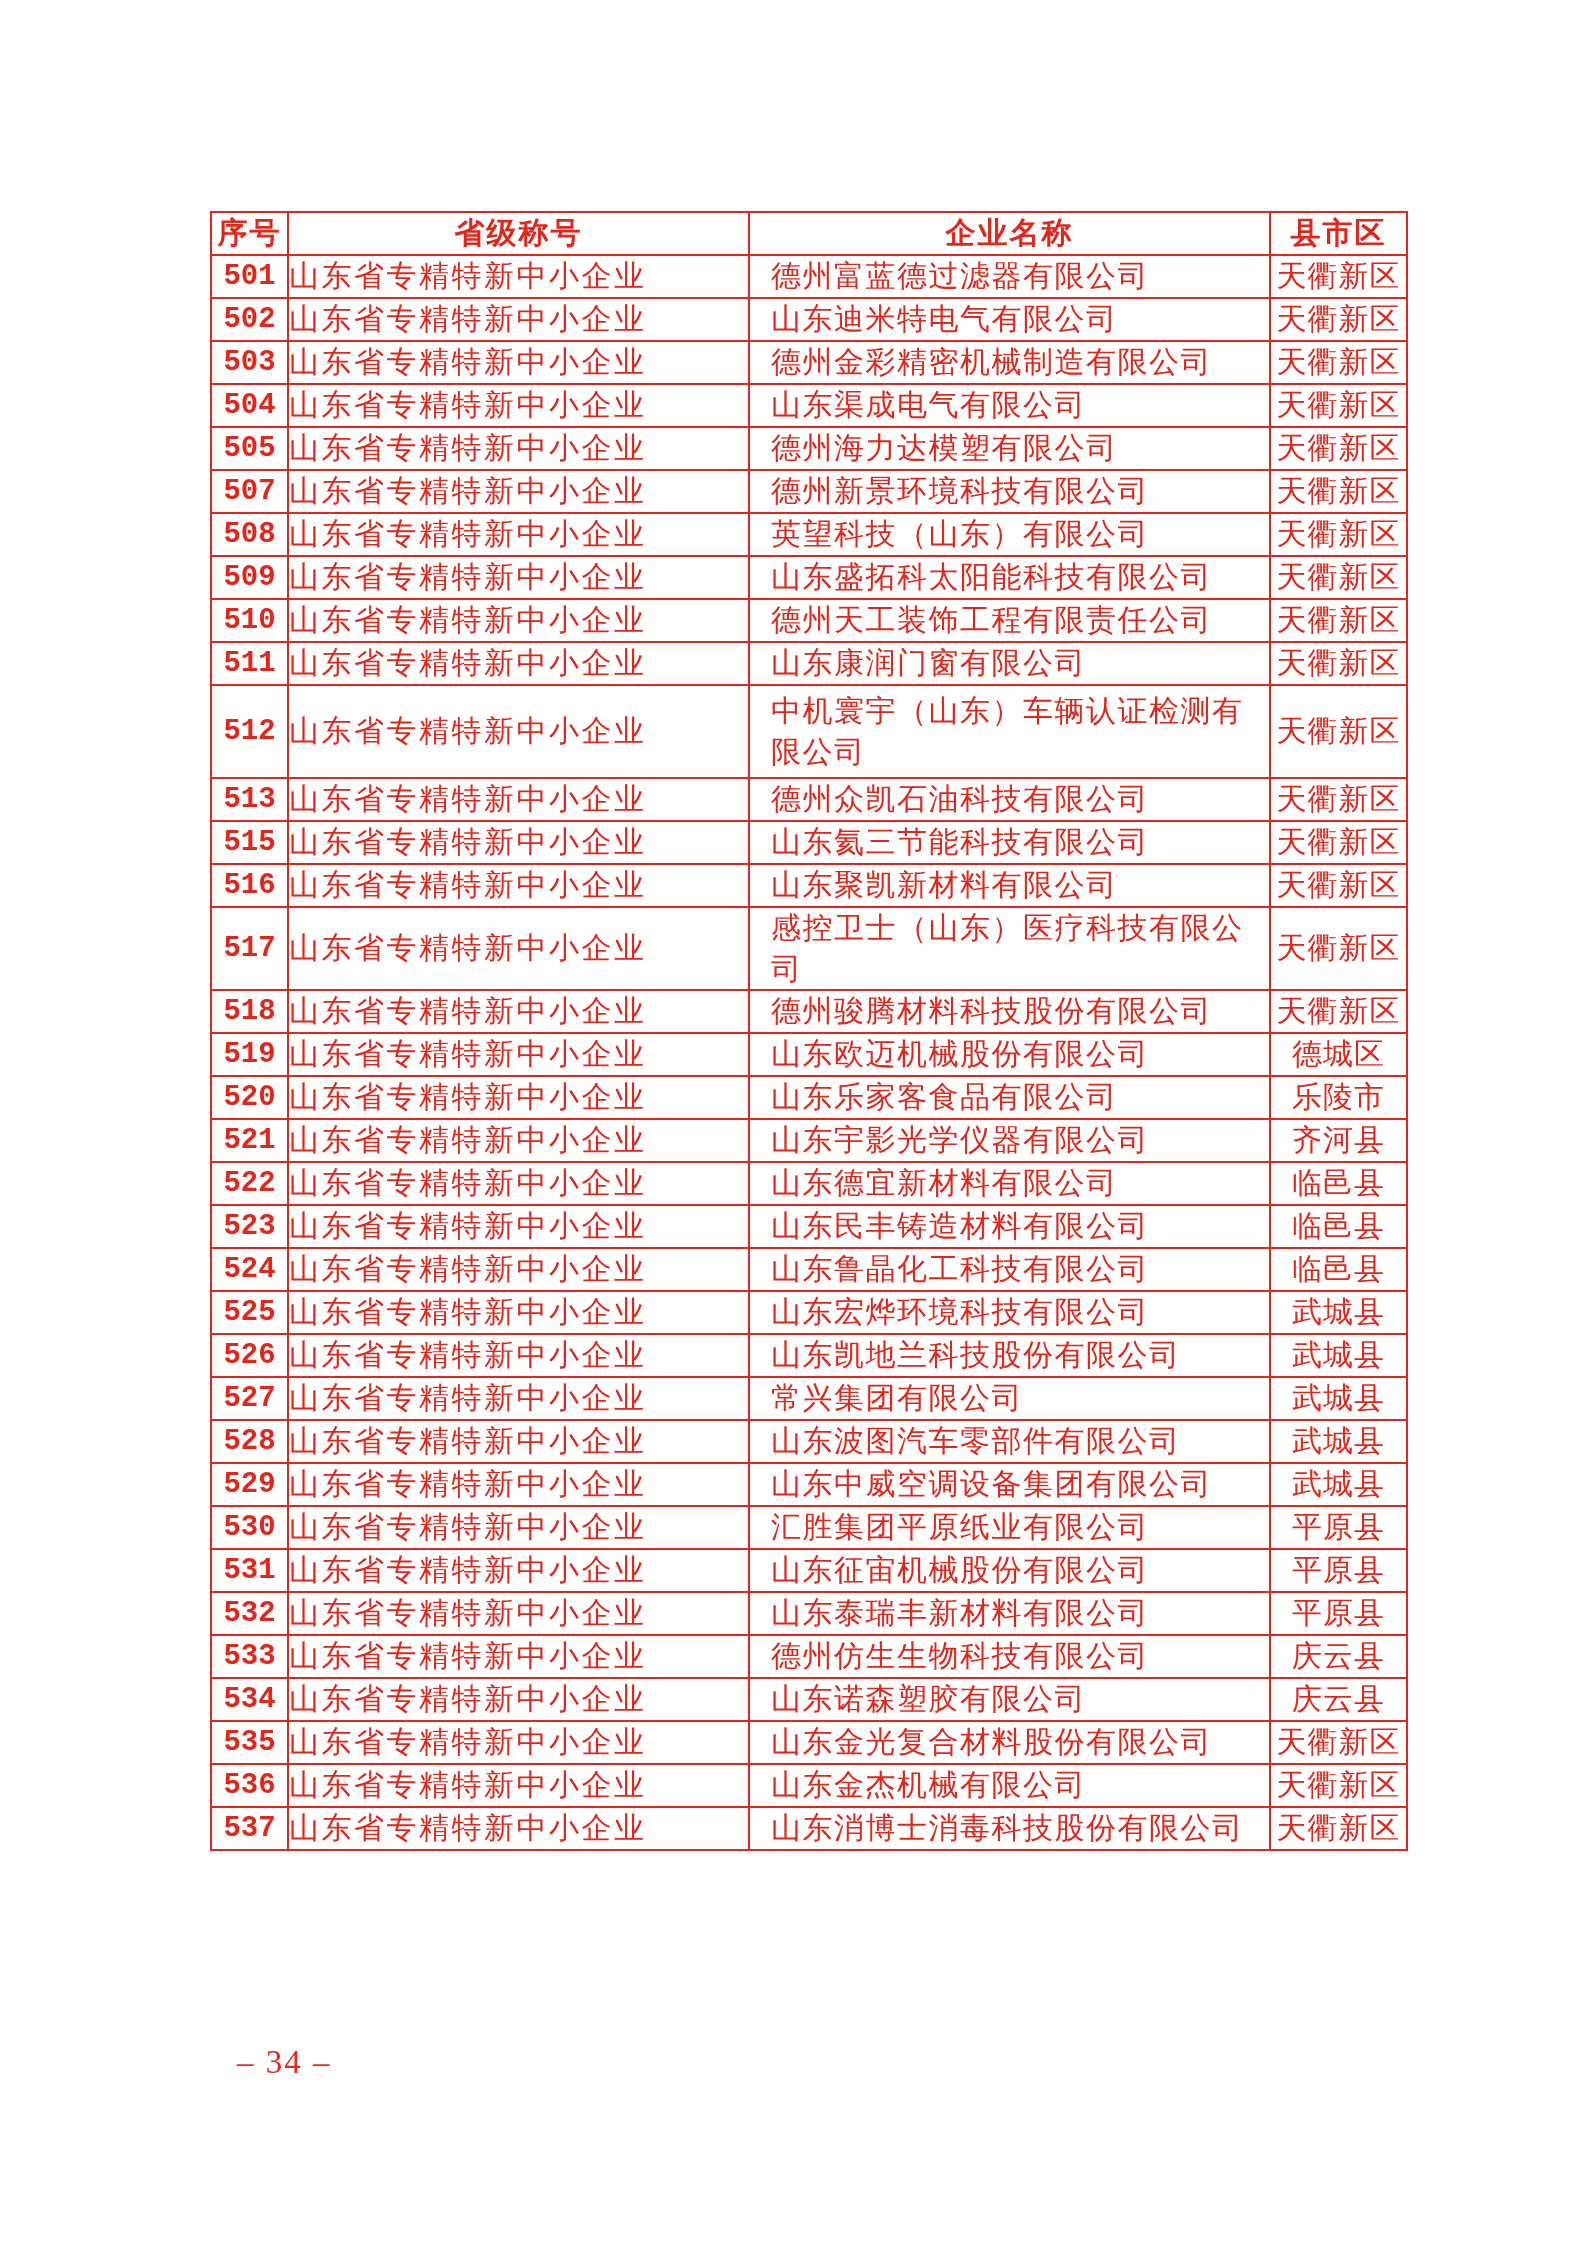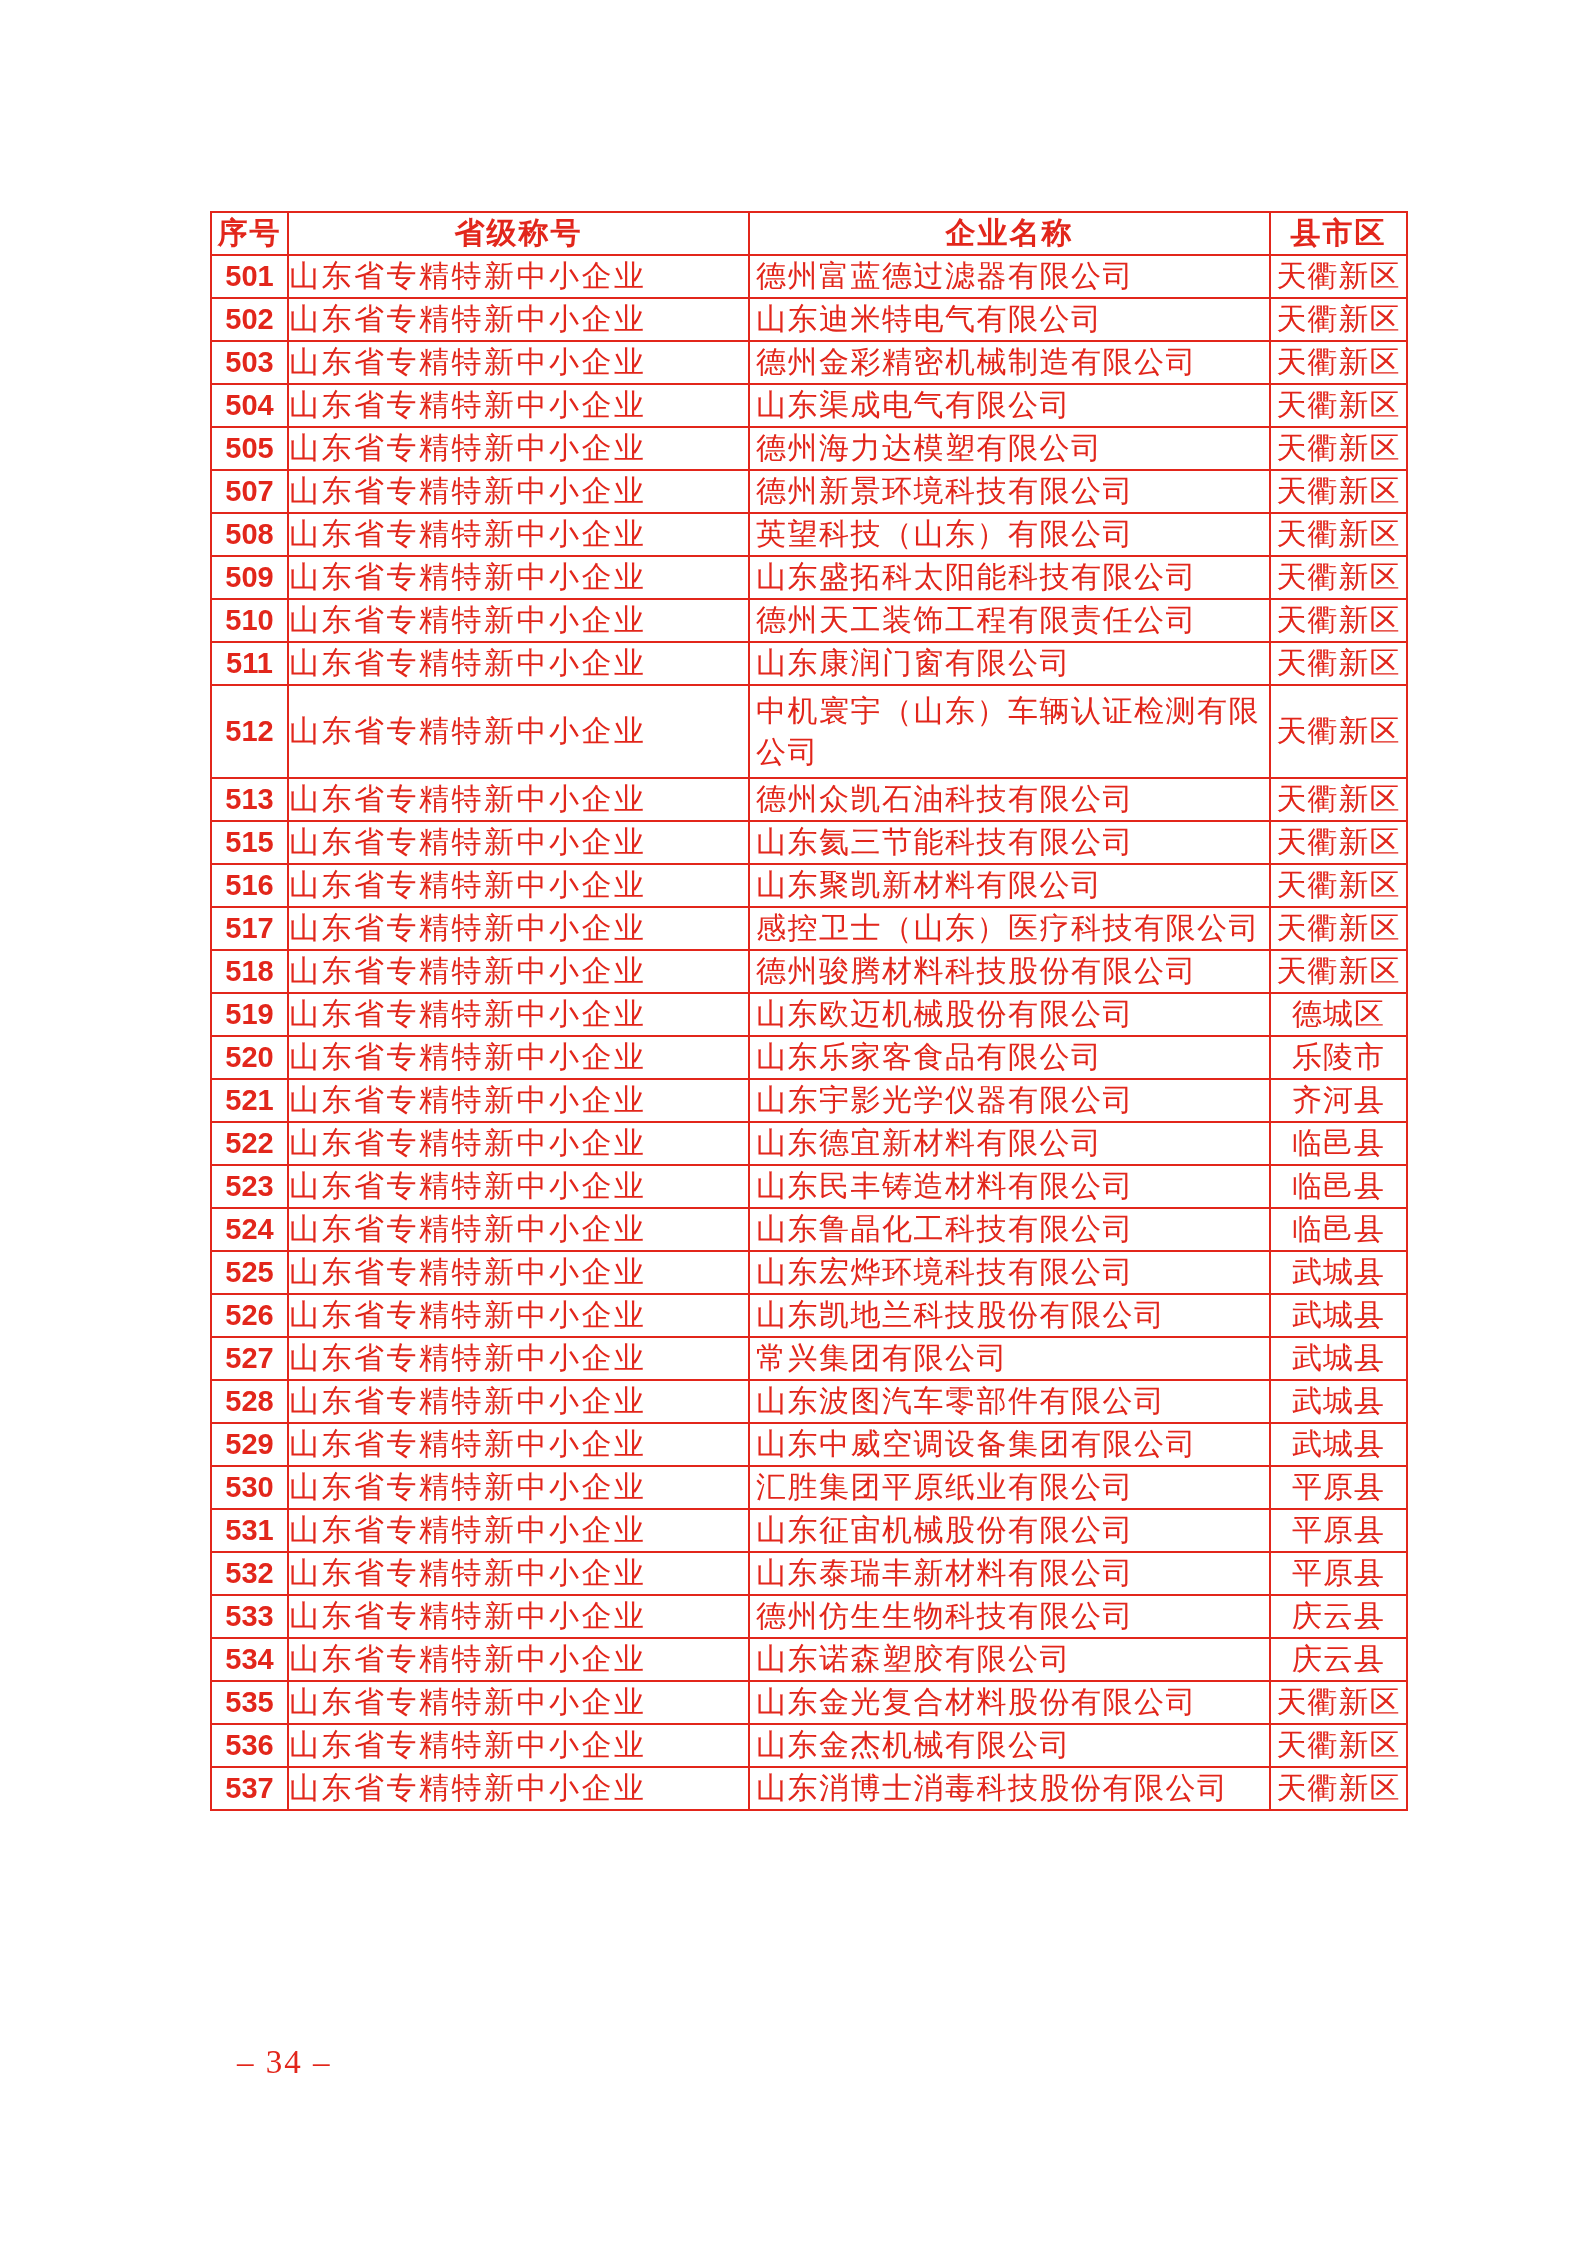--- a/index.html
+++ b/index.html
@@ -32,33 +32,33 @@
   .doc-table th {
     font-size: 30px;
     font-weight: bold;
     text-align: center;
     letter-spacing: 2px;
   }
   td.cell-no {
     font-size: 29px;
     font-weight: bold;
     text-align: center;
-    font-family: Liberation Sans, sans-serif;
+    font-family: Liberation Mono, monospace;
   }
   td.cell-title {
     font-size: 30px;
     letter-spacing: 2.5px;
     padding-left: 0;
     text-align: left;
     white-space: nowrap;
   }
   td.cell-comp {
     font-size: 30px;
     letter-spacing: 1.5px;
-    padding-left: 6px;
+    padding-left: 21px;
     text-align: left;
     line-height: 1.35;
   }
   td.cell-dist {
     font-size: 30px;
     letter-spacing: 1px;
     text-align: center;
   }
   .page-footer {
     position: absolute;

